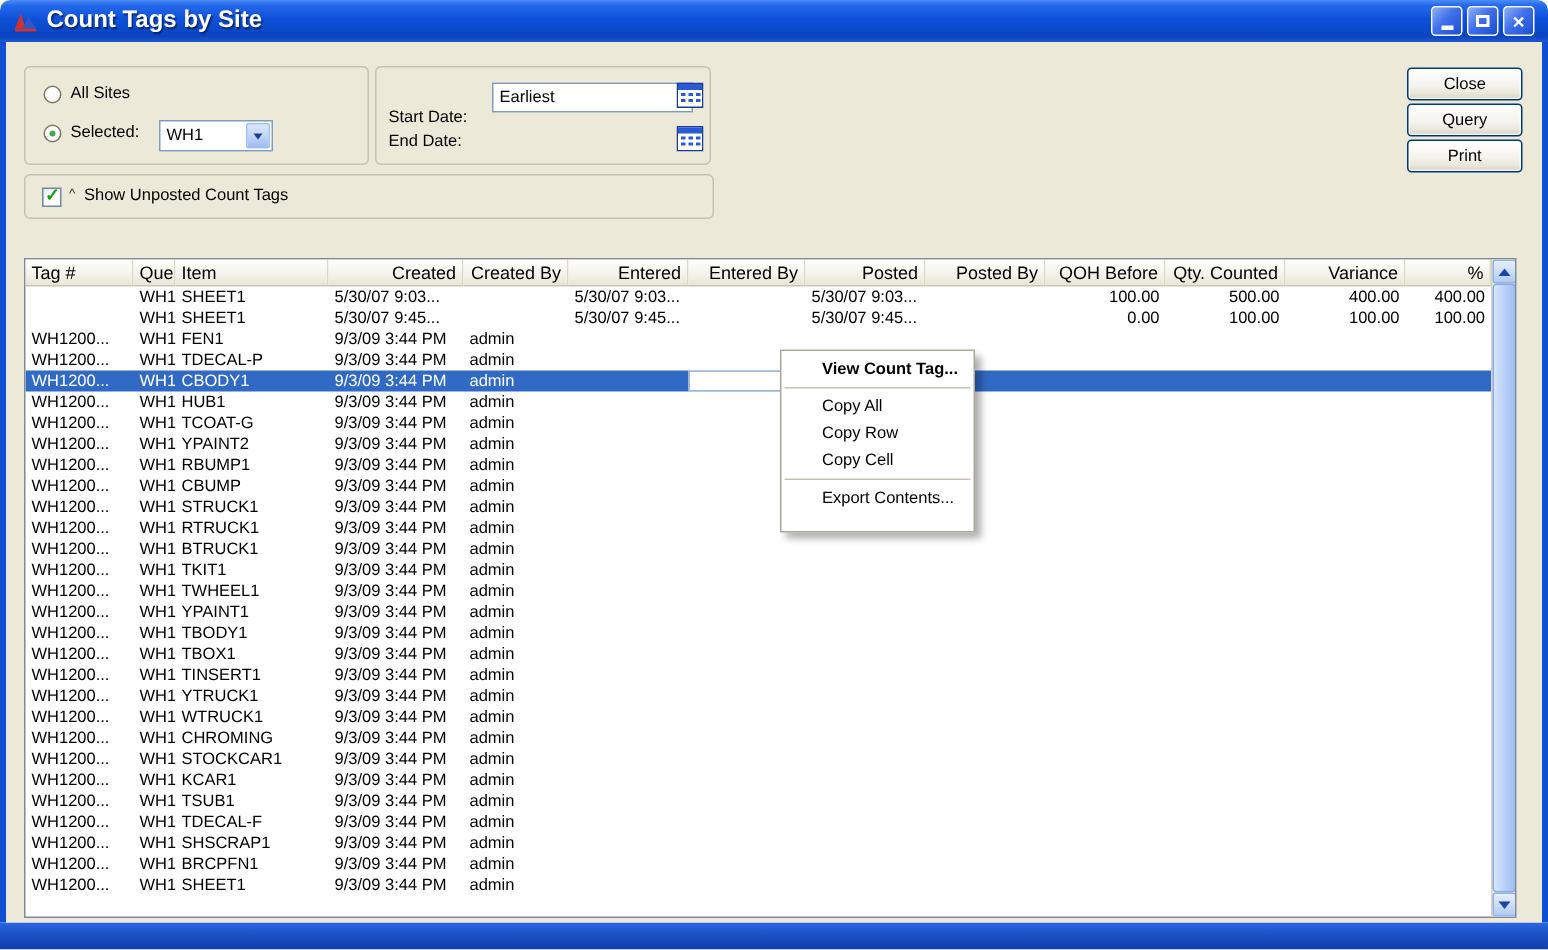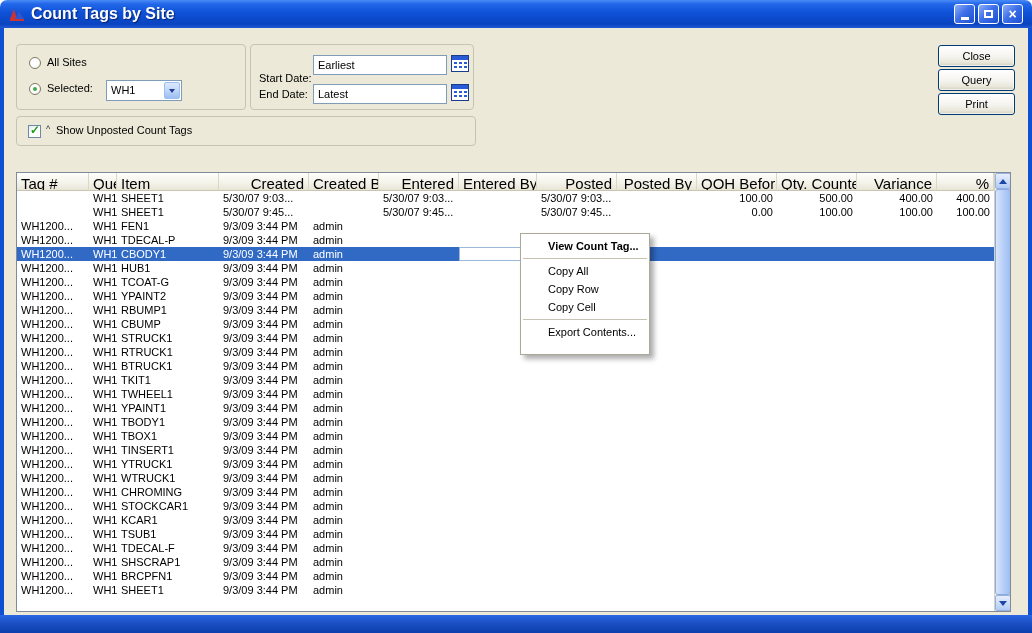--- a/index.html
+++ b/index.html
@@ -54,21 +54,21 @@
   .checkbox{position:absolute;left:24px;top:97px;width:13px;height:13px;border:1px solid #6c8aa5;
     background:linear-gradient(135deg,#e2e9ef,#ffffff 45%);}
   .checkmark{position:absolute;left:1px;top:-3px;color:#1aa018;font-size:12px;font-weight:bold;}
   .caret-mark{position:absolute;left:42px;top:96px;font-size:9px;color:#333;}
 
   .section-label{position:absolute;left:12px;top:130px;margin-top:44px;}
 
   
   .grid{position:absolute;left:12px;top:144px;width:995px;height:440px;border:1px solid #828a97;background:#fff;overflow:hidden;}
   .thead{position:absolute;left:0;top:0;height:18px;display:grid;}
-  .th{font-size:15px;padding:2px 4px;white-space:nowrap;overflow:hidden;
+  .th{font-size:12px;padding:2px 4px;white-space:nowrap;overflow:hidden;
     border-right:1px solid #dbd8c6;border-bottom:1px solid #c9c5b2;
     background:linear-gradient(180deg,#fefefc,#f4f3ea 58%,#e8e5d6);}
   .th.right{text-align:right}
   .tbody{position:absolute;left:0;top:18px;width:977px;}
   .tr{display:grid;height:14px;line-height:14px;}
   .tr.selected{background:#316ac5;color:#fff;}
   .td{font-size:11px;padding:0 4px;white-space:nowrap;overflow:hidden;}
   .td.right{text-align:right}
   .focus-cell{background:#fff;color:#000;outline:1px solid #9db9d9;outline-offset:-1px;}
 
@@ -126,33 +126,32 @@
       <div class="combo" style="left:89px;top:35px;">
         <div class="combo-text">WH1</div>
         <div class="combo-btn">
             <span class="tri-down"></span>
           </div>
       </div>
     </div>
 
     <div class="groupbox g-dates">
       <span class="lbl" style="left:8px;top:14px;margin-top:13px;">Start Date:</span>
-      <div class="textbox" style="left:62px;top:10px;">Earliest</div>
+      <div class="textbox" style="left:77px;top:10px;">Earliest</div>
       <svg class="cal-btn" style="left:200px;top:10px;" viewBox="0 0 18 17">
         <rect x="0.5" y="0.5" width="17" height="16" fill="#fff" stroke="#1a3c8c"></rect>
         <rect x="1" y="1" width="16" height="4" fill="#2a5bd7"></rect>
         <rect x="3" y="7" width="3" height="2" fill="#2a5bd7"></rect>
           <rect x="8" y="7" width="3" height="2" fill="#2a5bd7"></rect>
           <rect x="13" y="7" width="3" height="2" fill="#2a5bd7"></rect>
         <rect x="3" y="11" width="3" height="2" fill="#2a5bd7"></rect>
           <rect x="8" y="11" width="3" height="2" fill="#2a5bd7"></rect>
           <rect x="13" y="11" width="3" height="2" fill="#2a5bd7"></rect>
       </svg>
       <span class="lbl" style="left:8px;top:43px;">End Date:</span>
-      <div class="textbox" style="left:62px;top:39px;">Latest</div>
       <svg class="cal-btn" style="left:200px;top:39px;" viewBox="0 0 18 17">
         <rect x="0.5" y="0.5" width="17" height="16" fill="#fff" stroke="#1a3c8c"></rect>
         <rect x="1" y="1" width="16" height="4" fill="#2a5bd7"></rect>
         <rect x="3" y="7" width="3" height="2" fill="#2a5bd7"></rect>
           <rect x="8" y="7" width="3" height="2" fill="#2a5bd7"></rect>
           <rect x="13" y="7" width="3" height="2" fill="#2a5bd7"></rect>
         <rect x="3" y="11" width="3" height="2" fill="#2a5bd7"></rect>
           <rect x="8" y="11" width="3" height="2" fill="#2a5bd7"></rect>
           <rect x="13" y="11" width="3" height="2" fill="#2a5bd7"></rect>
       </svg>

